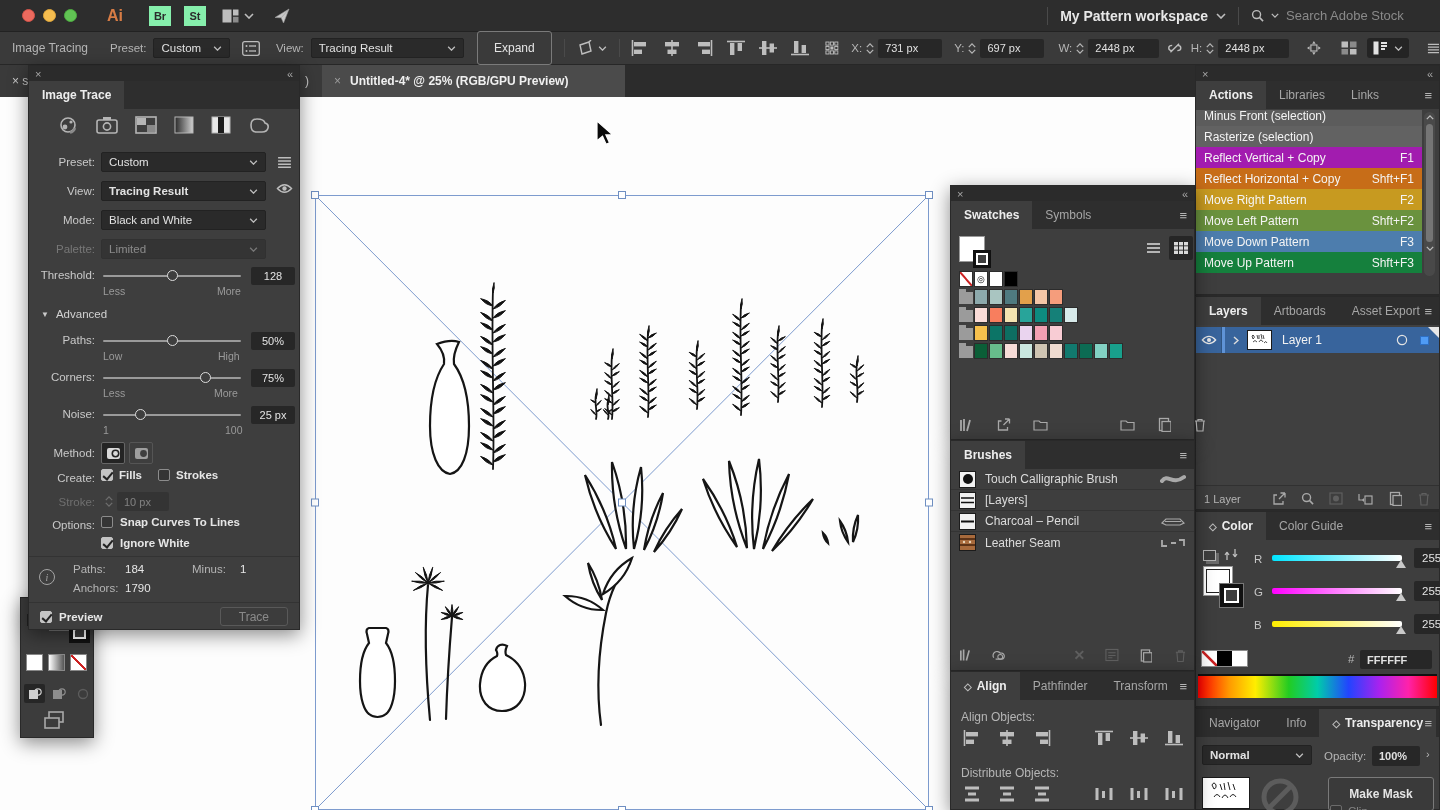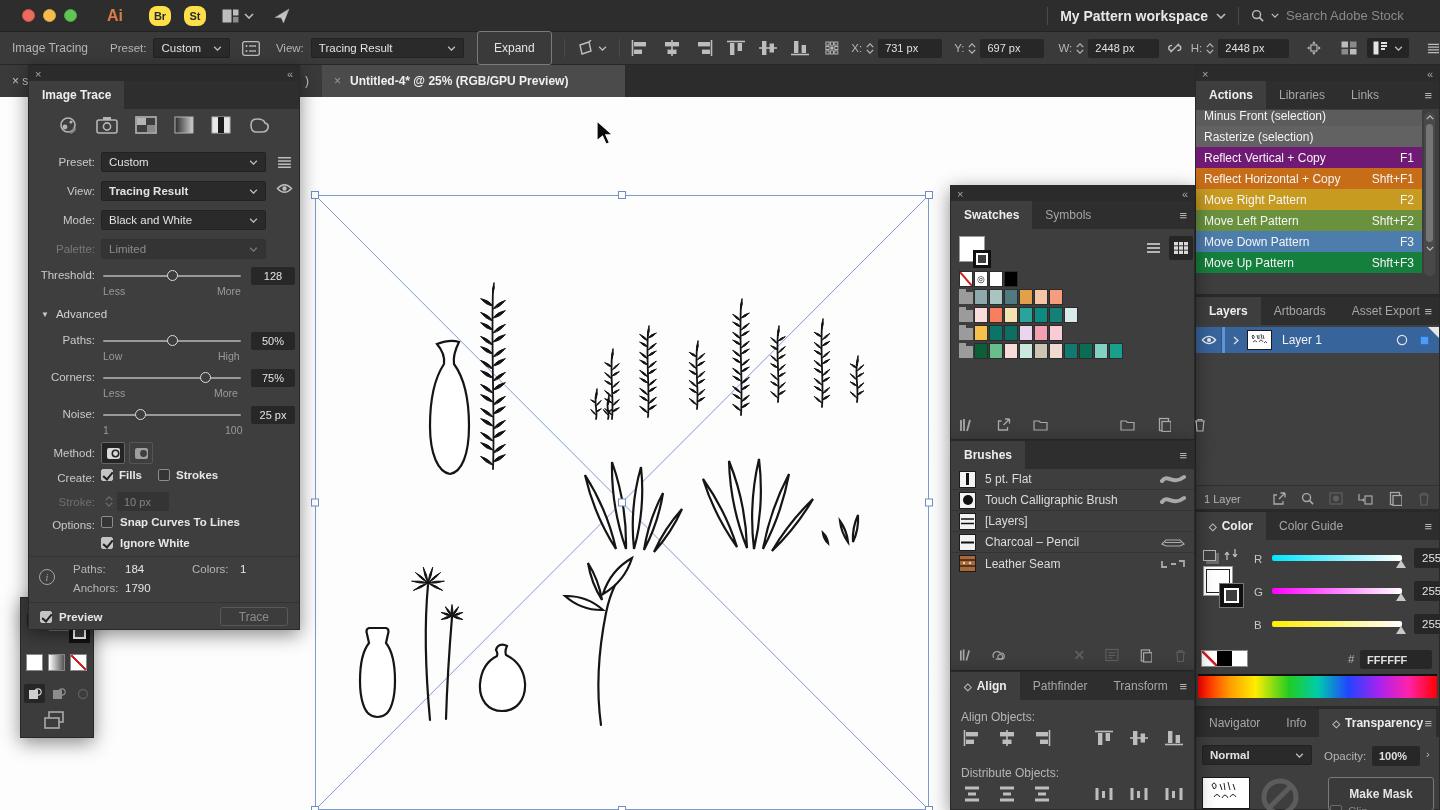--- a/index.html
+++ b/index.html
@@ -9,21 +9,21 @@
   .row{display:flex;align-items:center}
   svg{display:block}
   .icn{color:#bdbdbd}
   .lbl{color:#b5b5b5;font-size:11.5px;white-space:nowrap}
   .val{color:#e6e6e6;font-size:11.5px;white-space:nowrap}
   .burger{color:#b5b5b5;font-size:13px;line-height:1;letter-spacing:0}
   
   #menubar{left:0;top:0;width:1440px;height:32px;background:#2d2d2d;border-bottom:1px solid #222}
   .light{width:13px;height:13px;border-radius:50%;margin-right:8px}
   #ai-logo{color:#d77c45;font-weight:bold;font-size:16px}
-  .badge{background:#fde047;color:#2b2b2b;font-weight:bold;font-size:11px;border-radius:8px;
+  .badge{background:#86efac;color:#2b2b2b;font-weight:bold;font-size:11px;border-radius:0;
     width:22px;height:20px;display:flex;align-items:center;justify-content:center}
   #workspace-name{color:#e8e8e8;font-size:14px;font-weight:bold}
   #stock-search{color:#8a8a8a;font-size:13px}
   .vdiv{width:1px;height:18px;background:#4a4a4a}
   #controlbar{left:0;top:32px;width:1440px;height:33px;background:#3a3a3a;border-bottom:1px solid #272727}
   .dd{background:#2a2a2a;border:1px solid #222;border-radius:2px;color:#e2e2e2;font-size:11.5px;
     height:20px;display:flex;align-items:center;justify-content:space-between;padding:0 7px;gap:6px}
   .numbox{background:#272727;border-radius:2px;color:#e0e0e0;font-size:11px;height:19px;
     display:flex;align-items:center;padding:0 7px;white-space:nowrap}
   .stepper{display:flex;flex-direction:column;gap:1px;margin:0 4px;color:#b5b5b5}
@@ -806,21 +806,21 @@
   </span>
   <span class="abs row" style="left:72px;top:471px;gap:7px">
     <span class="ckb on"></span>
     <span class="val" style="font-weight:bold">Ignore White</span>
   </span>
 
   <div class="abs" style="left:0;top:490px;width:270px;height:46px;border-top:1px solid #333">
     <span class="abs row" style="left:10px;top:12px;width:16px;height:16px;border:1px solid #a5a5a5;border-radius:50%;justify-content:center;color:#a5a5a5;font-size:10px;font-family:'Liberation Serif',serif;font-style:italic">i</span>
     <span class="abs lbl" style="left:44px;top:6px">Paths:</span>
     <span class="abs val" style="left:96px;top:6px">184</span>
-    <span class="abs lbl" style="left:163px;top:6px">Colors:</span>
+    <span class="abs lbl" style="left:163px;top:6px">Minus:</span>
     <span class="abs val" style="left:211px;top:6px">1</span>
     <span class="abs lbl" style="left:44px;top:25px">Anchors:</span>
     <span class="abs val" style="left:96px;top:25px">1790</span>
   </div>
 
   <div class="abs row" style="left:0;top:536px;width:270px;height:28px;border-top:1px solid #333;padding:0 11px;justify-content:space-between">
     <span class="row" style="gap:7px">
       <span class="ckb on"></span>
       <span class="val" style="font-weight:bold">Preview</span>
     </span>
@@ -928,29 +928,20 @@
 <div class="panel floating" style="left:950px;top:440px;width:245px;height:231px;z-index:6">
   <div class="ptabs">
     <span class="ptab active" style="font-weight:bold">
         <span>Brushes</span>
       </span>
     <span class="pmenu burger">≡</span>
   </div>
   <div class="abs" style="left:0;top:28px;width:243px">
     <div class="brow">
       <span class="bthumb">
-          <span style="width:2.5px;height:12px;background:#111"></span>
-        </span>
-      <span class="bname">5 pt. Flat</span>
-      <svg class="mico" width="26" height="14">
-          <use href="#s-wave"></use>
-        </svg>
-    </div>
-    <div class="brow">
-      <span class="bthumb">
           <span style="width:10px;height:10px;background:#111;border-radius:50%"></span>
         </span>
       <span class="bname">Touch Calligraphic Brush</span>
       <svg class="mico" width="26" height="14">
           <use href="#s-wave"></use>
         </svg>
     </div>
     <div class="brow">
       <span class="bthumb">
           <svg width="13" height="9">
@@ -1093,21 +1084,21 @@
   </div>
   <div class="abs" style="left:0;top:44px;width:226px;height:168px;overflow:hidden">
     <div class="action-row" style="margin-top: -5px; background: rgb(92, 92, 92);">
       <span>Minus Front (selection)</span>
         <span></span>
     </div>
     <div class="action-row" style="background: rgb(98, 98, 98);">
       <span>Rasterize (selection)</span>
         <span></span>
     </div>
-    <div class="action-row" style="background: #701a75;">
+    <div class="action-row" style="background: #a21caf;">
       <span>Reflect Vertical + Copy</span>
         <span>F1</span>
     </div>
     <div class="action-row" style="background: rgb(199, 109, 24);">
       <span>Reflect Horizontal + Copy</span>
         <span>Shft+F1</span>
     </div>
     <div class="action-row" style="background: rgb(199, 154, 32);">
       <span>Move Right Pattern</span>
         <span>F2</span>

